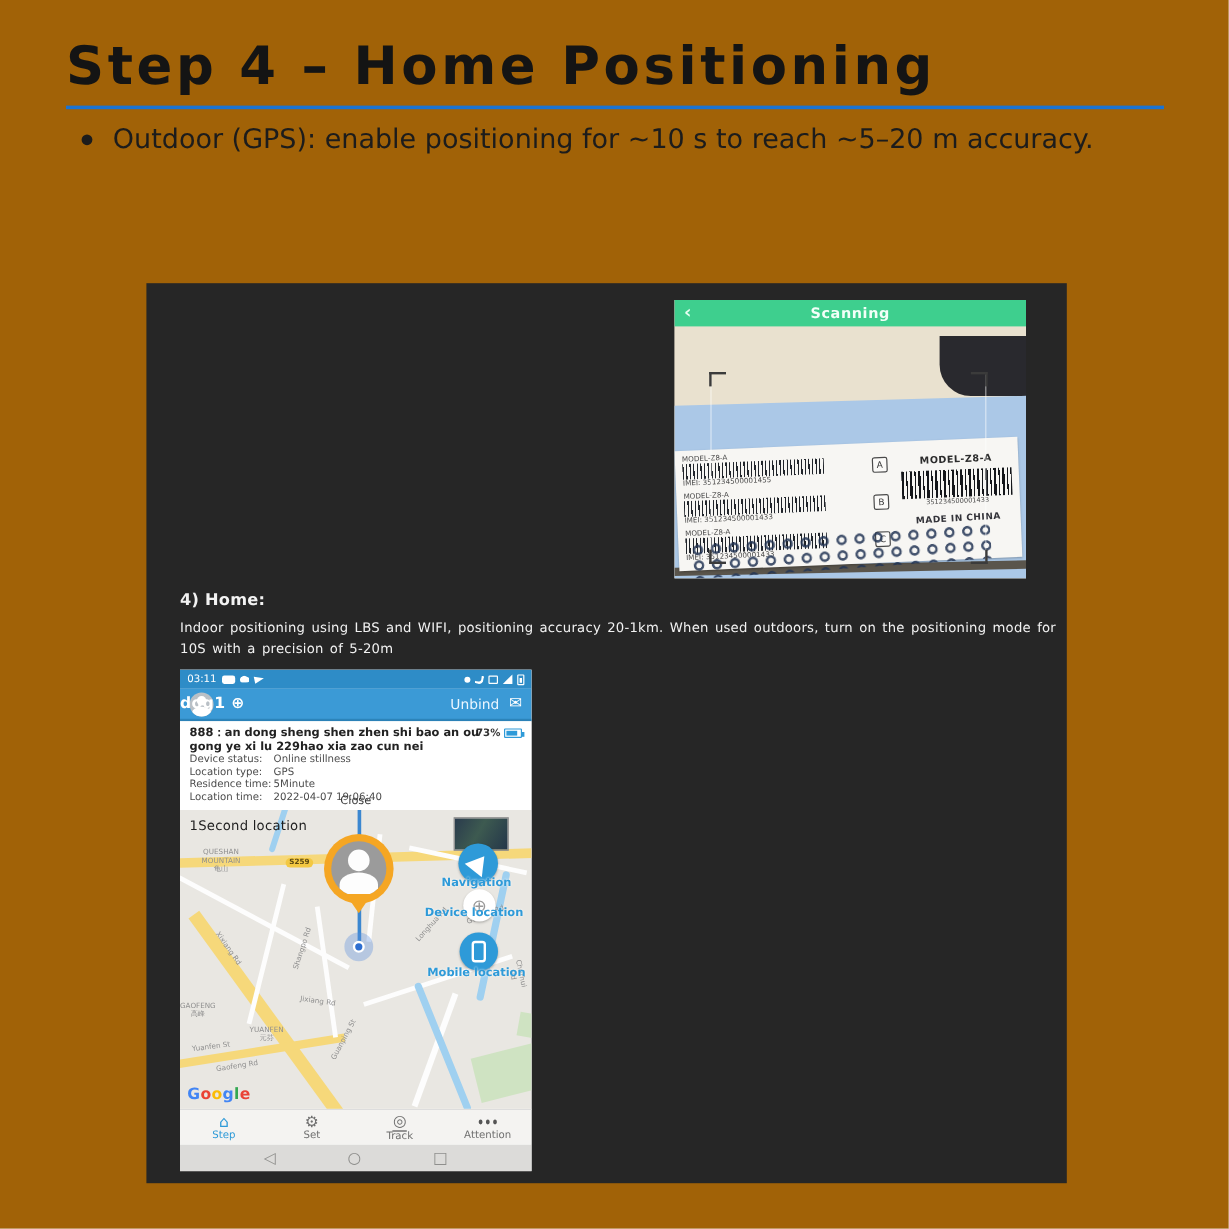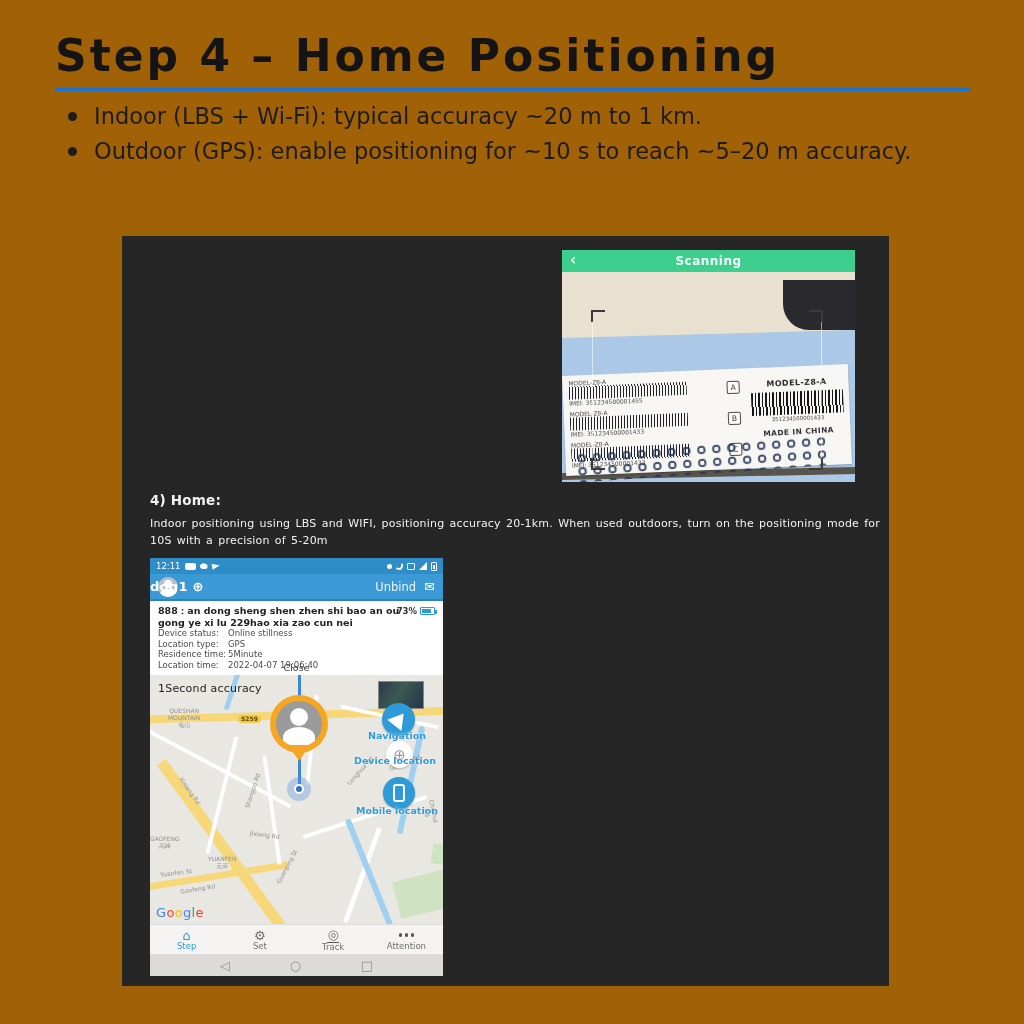--- a/index.html
+++ b/index.html
@@ -96,21 +96,21 @@
   .dot-halo { position:absolute; left:137px; top:102px; width:24px; height:24px; border-radius:50%; background:rgba(90,140,220,.35); }
   .dot { position:absolute; left:144px; top:109px; width:10px; height:10px; border-radius:50%; background:#2f6fd0; border:2px solid #fff; }
   .sat-thumb { position:absolute; right:19px; top:6px; width:46px; height:28px; background:linear-gradient(120deg,#2a3b4d 0%,#3d5a50 45%,#24364a 100%); border:1px solid #888; }
   .map-btn { position:absolute; border-radius:50%; display:flex; align-items:center; justify-content:center; }
   .btn-nav { left:232px; top:28px; width:33px; height:33px; background:#2e9ad8; box-shadow:0 1px 2px rgba(0,0,0,.3); }
   .nav-tri { width:0; height:0; border-left:9px solid transparent; border-right:9px solid transparent; border-bottom:15px solid #fff; transform:rotate(38deg); }
   .btn-dev { left:236px; top:66px; width:27px; height:27px; background:#fff; box-shadow:0 1px 2px rgba(0,0,0,.25); color:#9a9a9a; font-size:15px; }
   .btn-mob { left:233px; top:102px; width:32px; height:32px; background:#2e9ad8; box-shadow:0 1px 2px rgba(0,0,0,.3); }
   .mob-phone { width:12px; height:18px; border:2.5px solid #fff; border-radius:3px; }
   .map-btn-label { position:absolute; font-size:9.5px; font-weight:bold; color:#2e9ad8; white-space:nowrap; text-shadow:0 0 2px #fff; }
-  .google { position:absolute; left:6px; bottom:4px; font-size:13px; font-weight:normal; letter-spacing:.3px; }
+  .google { position:absolute; left:6px; bottom:4px; font-size:13px; font-weight:bold; letter-spacing:.3px; }
   .google span:nth-child(1){color:#4285f4}.google span:nth-child(2){color:#ea4335}.google span:nth-child(3){color:#fbbc05}
   .google span:nth-child(4){color:#4285f4}.google span:nth-child(5){color:#34a853}.google span:nth-child(6){color:#ea4335}
   
   .p-tabs { height:30px; background:#f4f3f1; border-top:1px solid #ddd; display:flex; }
   .tab { flex:1; display:flex; flex-direction:column; align-items:center; justify-content:center; color:#6f6f6f; }
   .tab .ic { font-size:13px; line-height:13px; }
   .tab .tl { font-size:8.5px; line-height:9px; }
   .tab.active { color:#2e9ad8; }
   .dots { display:flex; gap:2.5px; height:13px; align-items:center; }
   .dots i { width:3.5px; height:3.5px; border-radius:50%; background:#555; }
@@ -120,21 +120,20 @@
 </style>
 </head>
 <body>
 
 <div class="page">
 
   <div class="doc-title">Step 4 – Home Positioning</div>
   <div class="doc-rule"></div>
 
   <ul class="bullets">
-    <li>Indoor (LBS + Wi-Fi): typical accuracy ~20 m to 1 km.</li>
     <li>Outdoor (GPS): enable positioning for ~10 s to reach ~5–20 m accuracy.</li>
   </ul>
 
   <div class="panel">
 
     <div class="scan">
       <div class="scan-bar">
         <span class="scan-back">‹</span>
         <span class="scan-title">Scanning</span>
       </div>
@@ -179,21 +178,21 @@
     </div>
 
     <div class="caption">
       <div class="h">4)   Home:</div>
       <div class="b">Indoor positioning using LBS and WIFI, positioning accuracy 20-1km. When used outdoors, turn on the positioning mode for 10S with a precision of 5-20m</div>
     </div>
 
     <div class="phone">
 
       <div class="p-status">
-        <span>12:11</span>
+        <span>03:11</span>
         <span class="st-rect"></span>
         <span class="st-paw"></span>
         <span class="st-plane"></span>
         <span class="st-right">
           <span class="st-dot"></span>
           <span class="st-phone"></span>
           <span class="st-card"></span>
           <span class="st-signal"></span>
           <span class="st-batt"></span>
         </span>
@@ -270,21 +269,21 @@
         <div class="map-btn-label" style="left:218px; top:55px;">Navigation</div>
         <div class="map-btn btn-dev">
             <span>⊕</span>
           </div>
         <div class="map-btn-label" style="left:204px; top:80px;">Device location</div>
         <div class="map-btn btn-mob">
             <span class="mob-phone"></span>
           </div>
         <div class="map-btn-label" style="left:206px; top:130px;">Mobile location</div>
 
-        <div class="refresh">1Second accuracy</div>
+        <div class="refresh">1Second location</div>
         <div class="google"><span>G</span><span>o</span><span>o</span><span>g</span><span>l</span><span>e</span></div>
       </div>
 
       <div class="p-tabs">
         <div class="tab active">
           <span class="ic">⌂</span>
           <span class="tl">Step</span>
         </div>
         <div class="tab">
           <span class="ic">⚙</span>

